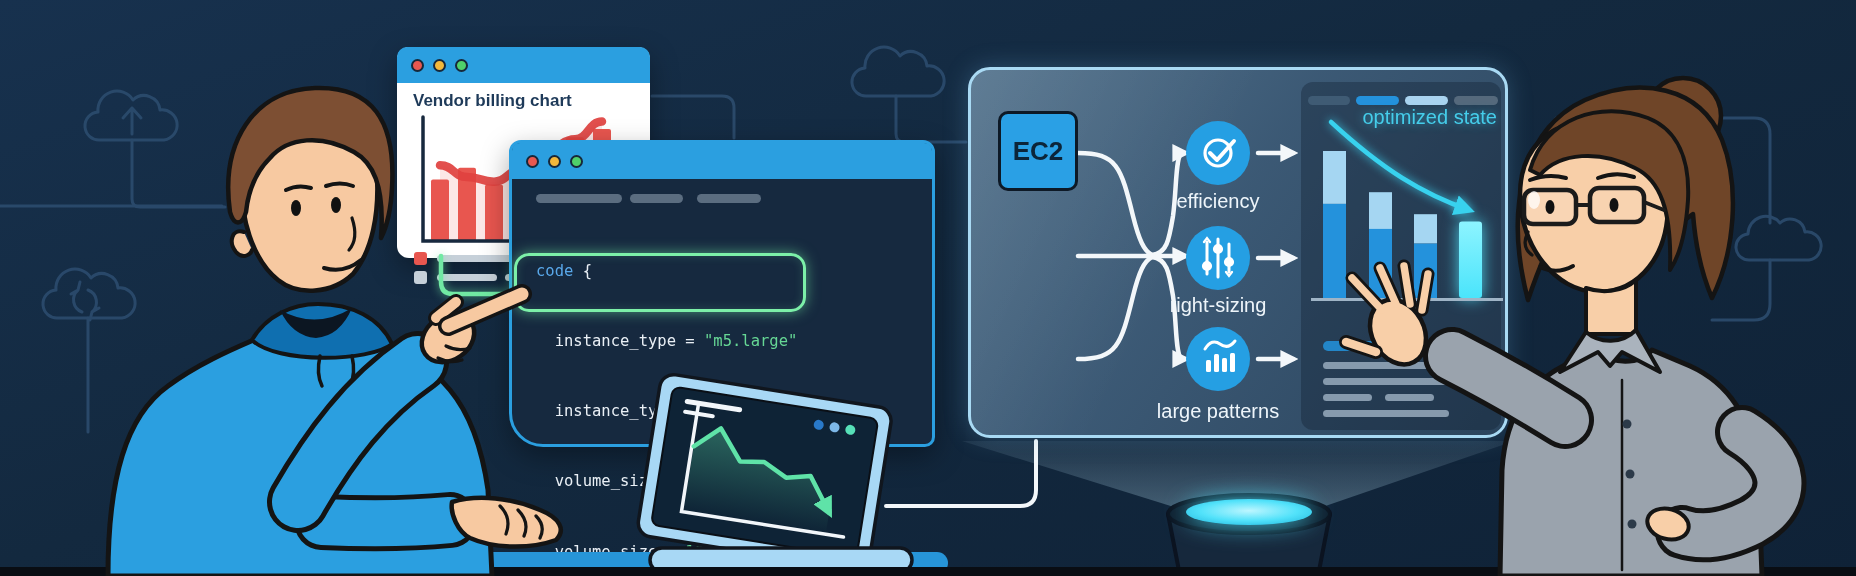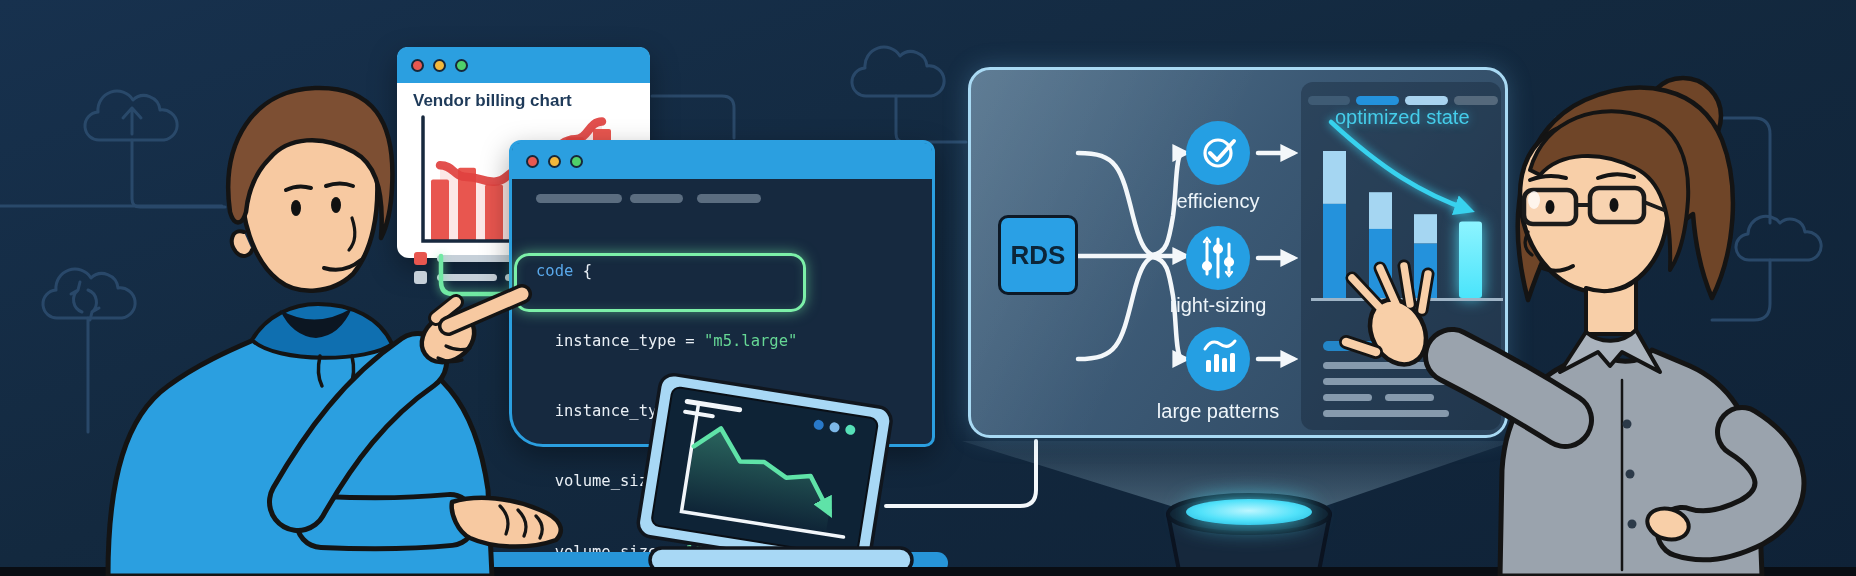--- a/index.html
+++ b/index.html
@@ -34,21 +34,21 @@
     background:linear-gradient(125deg,rgba(88,120,146,.94) 0%,rgba(62,92,120,.94) 45%,rgba(44,70,95,.95) 100%);
     box-shadow:0 0 24px rgba(120,190,235,.25);}
   #glass-panel::before{content:"";position:absolute;inset:0;border-radius:19px;pointer-events:none;
     background:linear-gradient(115deg,rgba(255,255,255,.07) 0%,rgba(255,255,255,0) 42%);}
   .service-box{position:absolute;left:27px;width:80px;height:80px;box-sizing:border-box;
     background:#2aa0e5;border:3.5px solid #0d1926;border-radius:10px;
     display:flex;align-items:center;justify-content:center;
     font-size:26px;font-weight:bold;color:#0c2539;}
   .stage-label{position:absolute;left:162px;width:170px;text-align:center;
     font-size:20px;color:#eef5fa;}
-  #optimized-title{position:absolute;left:364px;top:36px;width:180px;text-align:left;
+  #optimized-title{position:absolute;left:346px;top:36px;width:180px;text-align:right;
     font-size:20px;color:#45cdea;text-shadow:0 0 10px rgba(60,200,235,.65);}
 </style>
 </head>
 <body>
 
 <div id="scene">
 
   <svg class="abs" style="left:0;top:0" width="1856" height="576">
     <g stroke="#2c4c6e" stroke-width="3" fill="none" stroke-linecap="round" stroke-linejoin="round" opacity="0.9">
       <g>
@@ -217,22 +217,22 @@
         <rect x="352" y="271" width="116" height="10" rx="5" fill="#2386c8"></rect>
         <g fill="#9fb2c4" opacity="0.8">
           <rect x="352" y="292" width="163" height="7" rx="3.5"></rect>
           <rect x="352" y="308" width="163" height="7" rx="3.5"></rect>
           <rect x="352" y="324" width="49" height="7" rx="3.5"></rect>
           <rect x="414" y="324" width="49" height="7" rx="3.5"></rect>
           <rect x="352" y="340" width="126" height="7" rx="3.5"></rect>
         </g>
       </g>
     </svg>
-    <div class="service-box" style="top:145px">
-        <span>RDS</span>
+    <div class="service-box" style="top:41px">
+        <span>EC2</span>
       </div>
     <div class="stage-label" style="top:120px">efficiency</div>
     <div class="stage-label" style="top:224px">right-sizing</div>
     <div class="stage-label" style="top:330px">large patterns</div>
     <div id="optimized-title">optimized state</div>
   </div>
 
   <svg class="abs" style="left:0;top:0" width="1856" height="576">
     <defs>
       <radialGradient id="pg" cx="0.5" cy="0.45" r="0.7">

